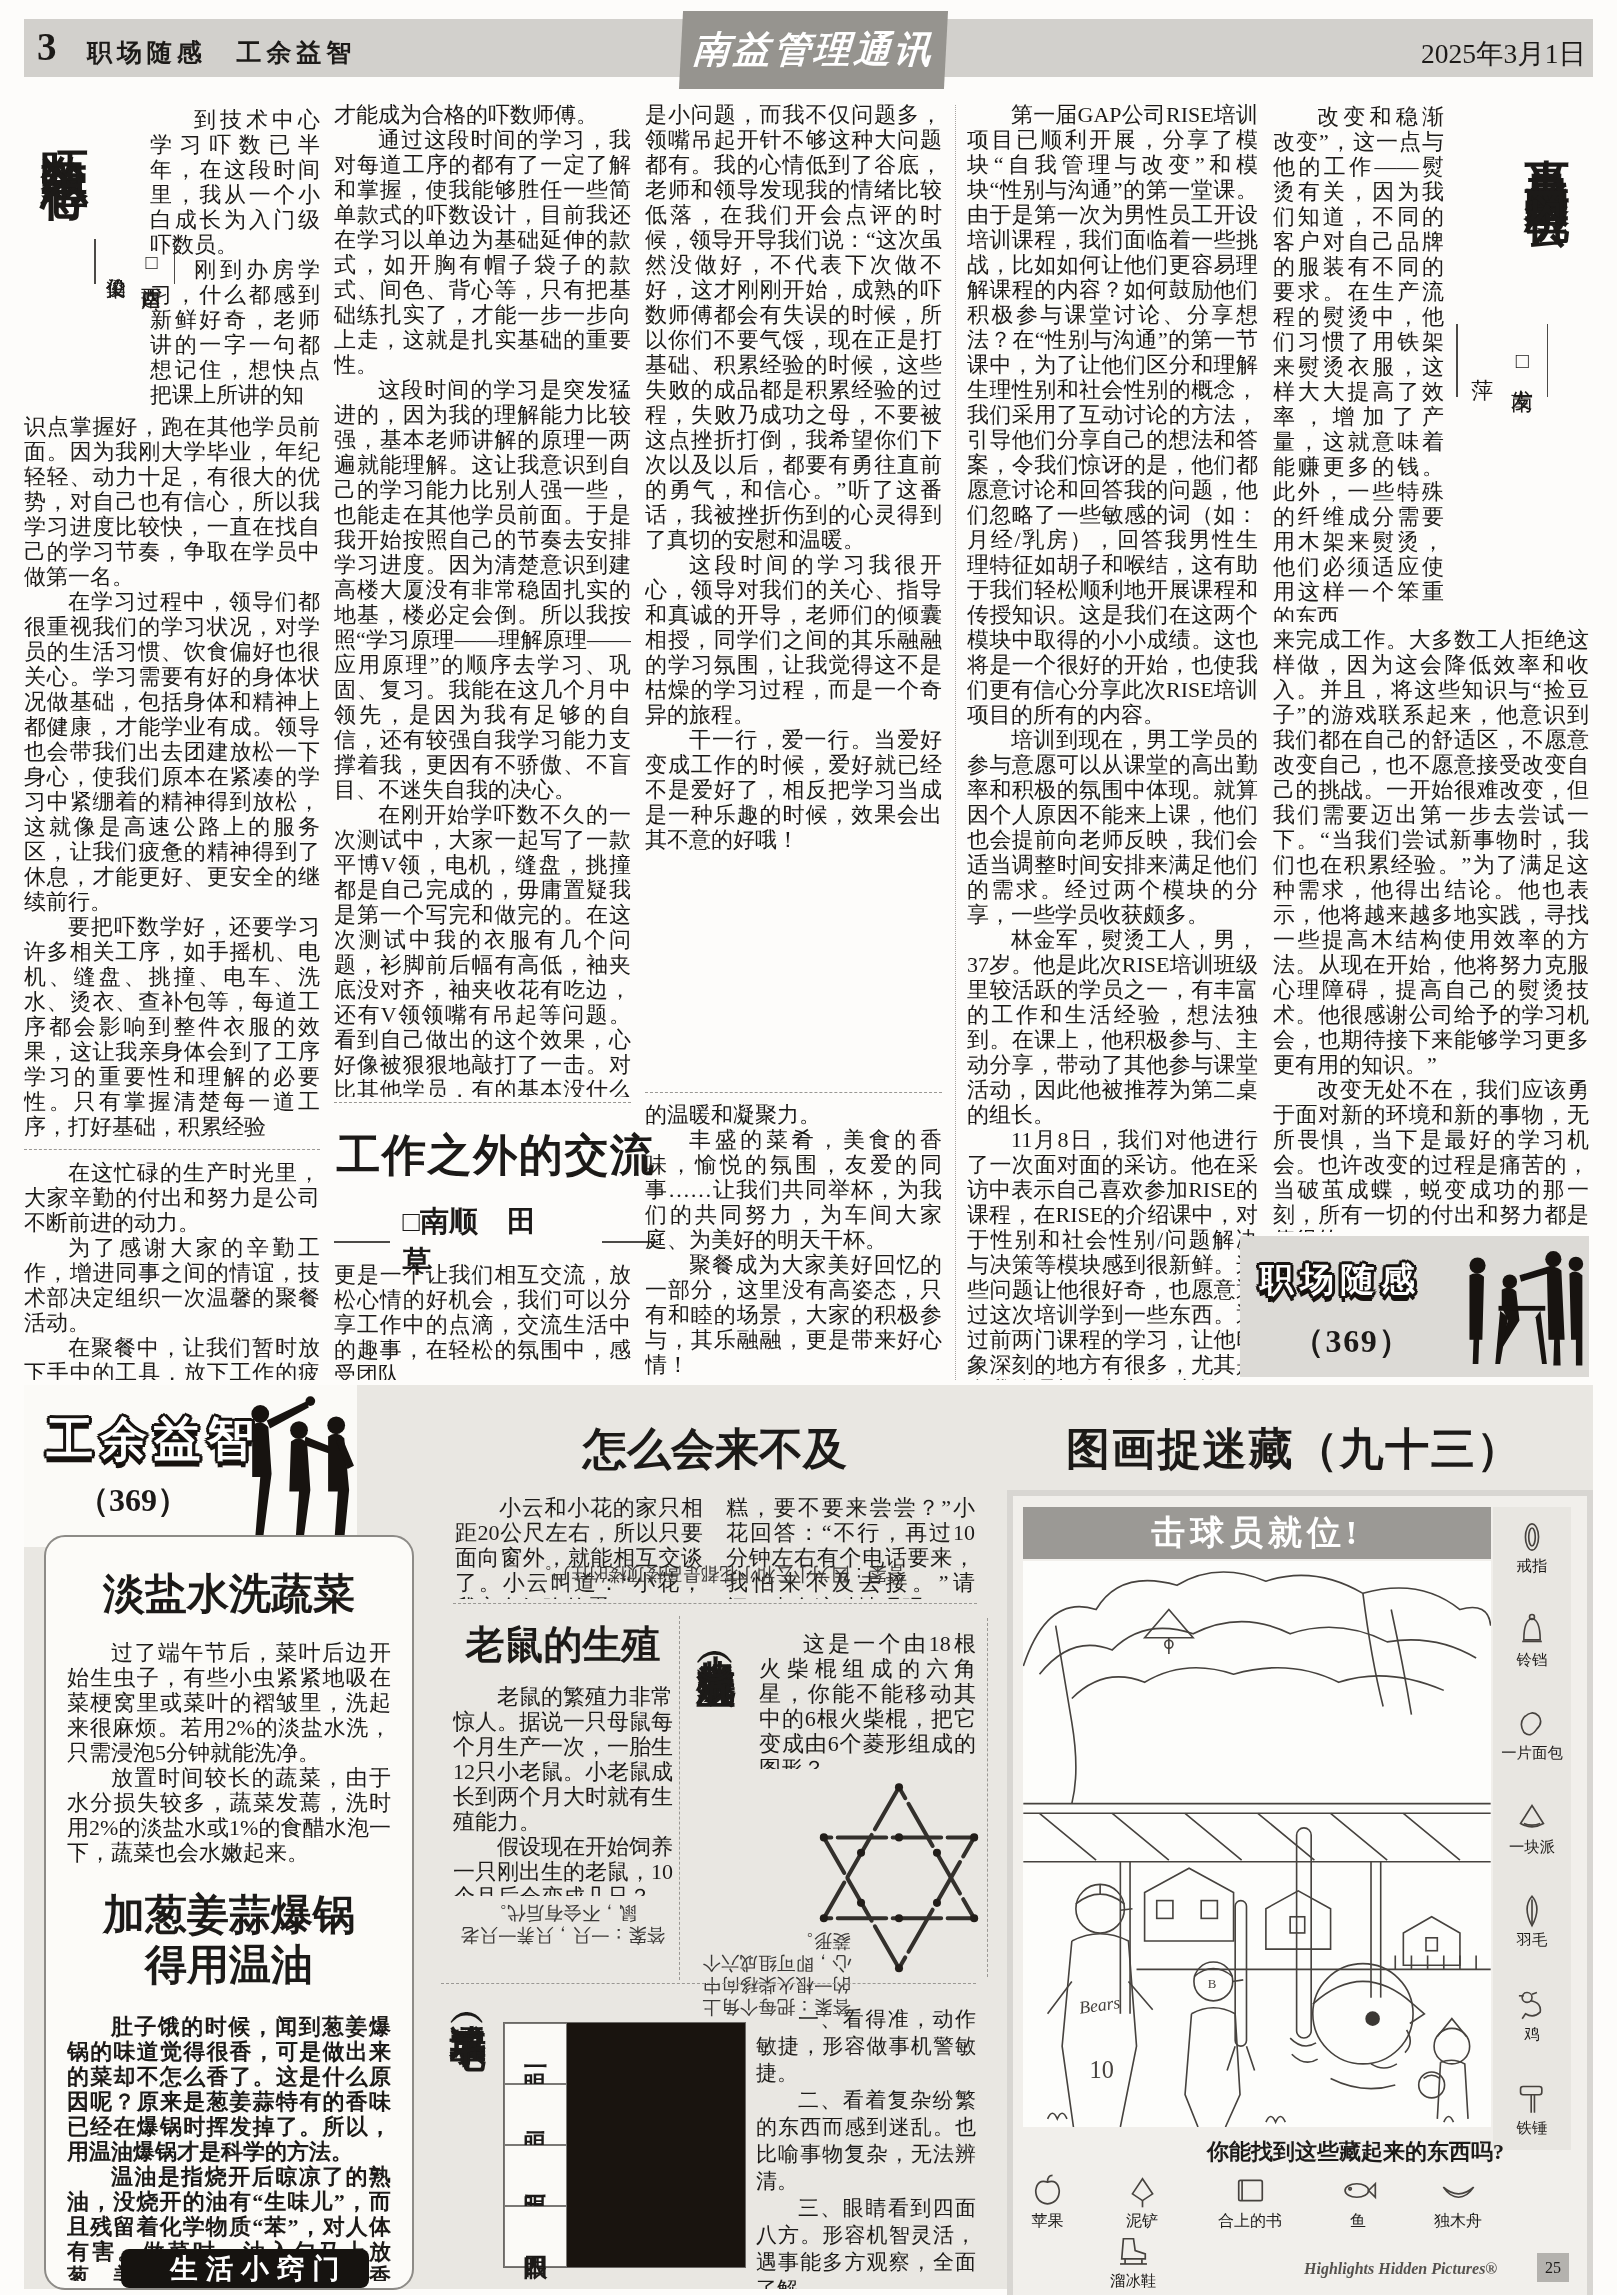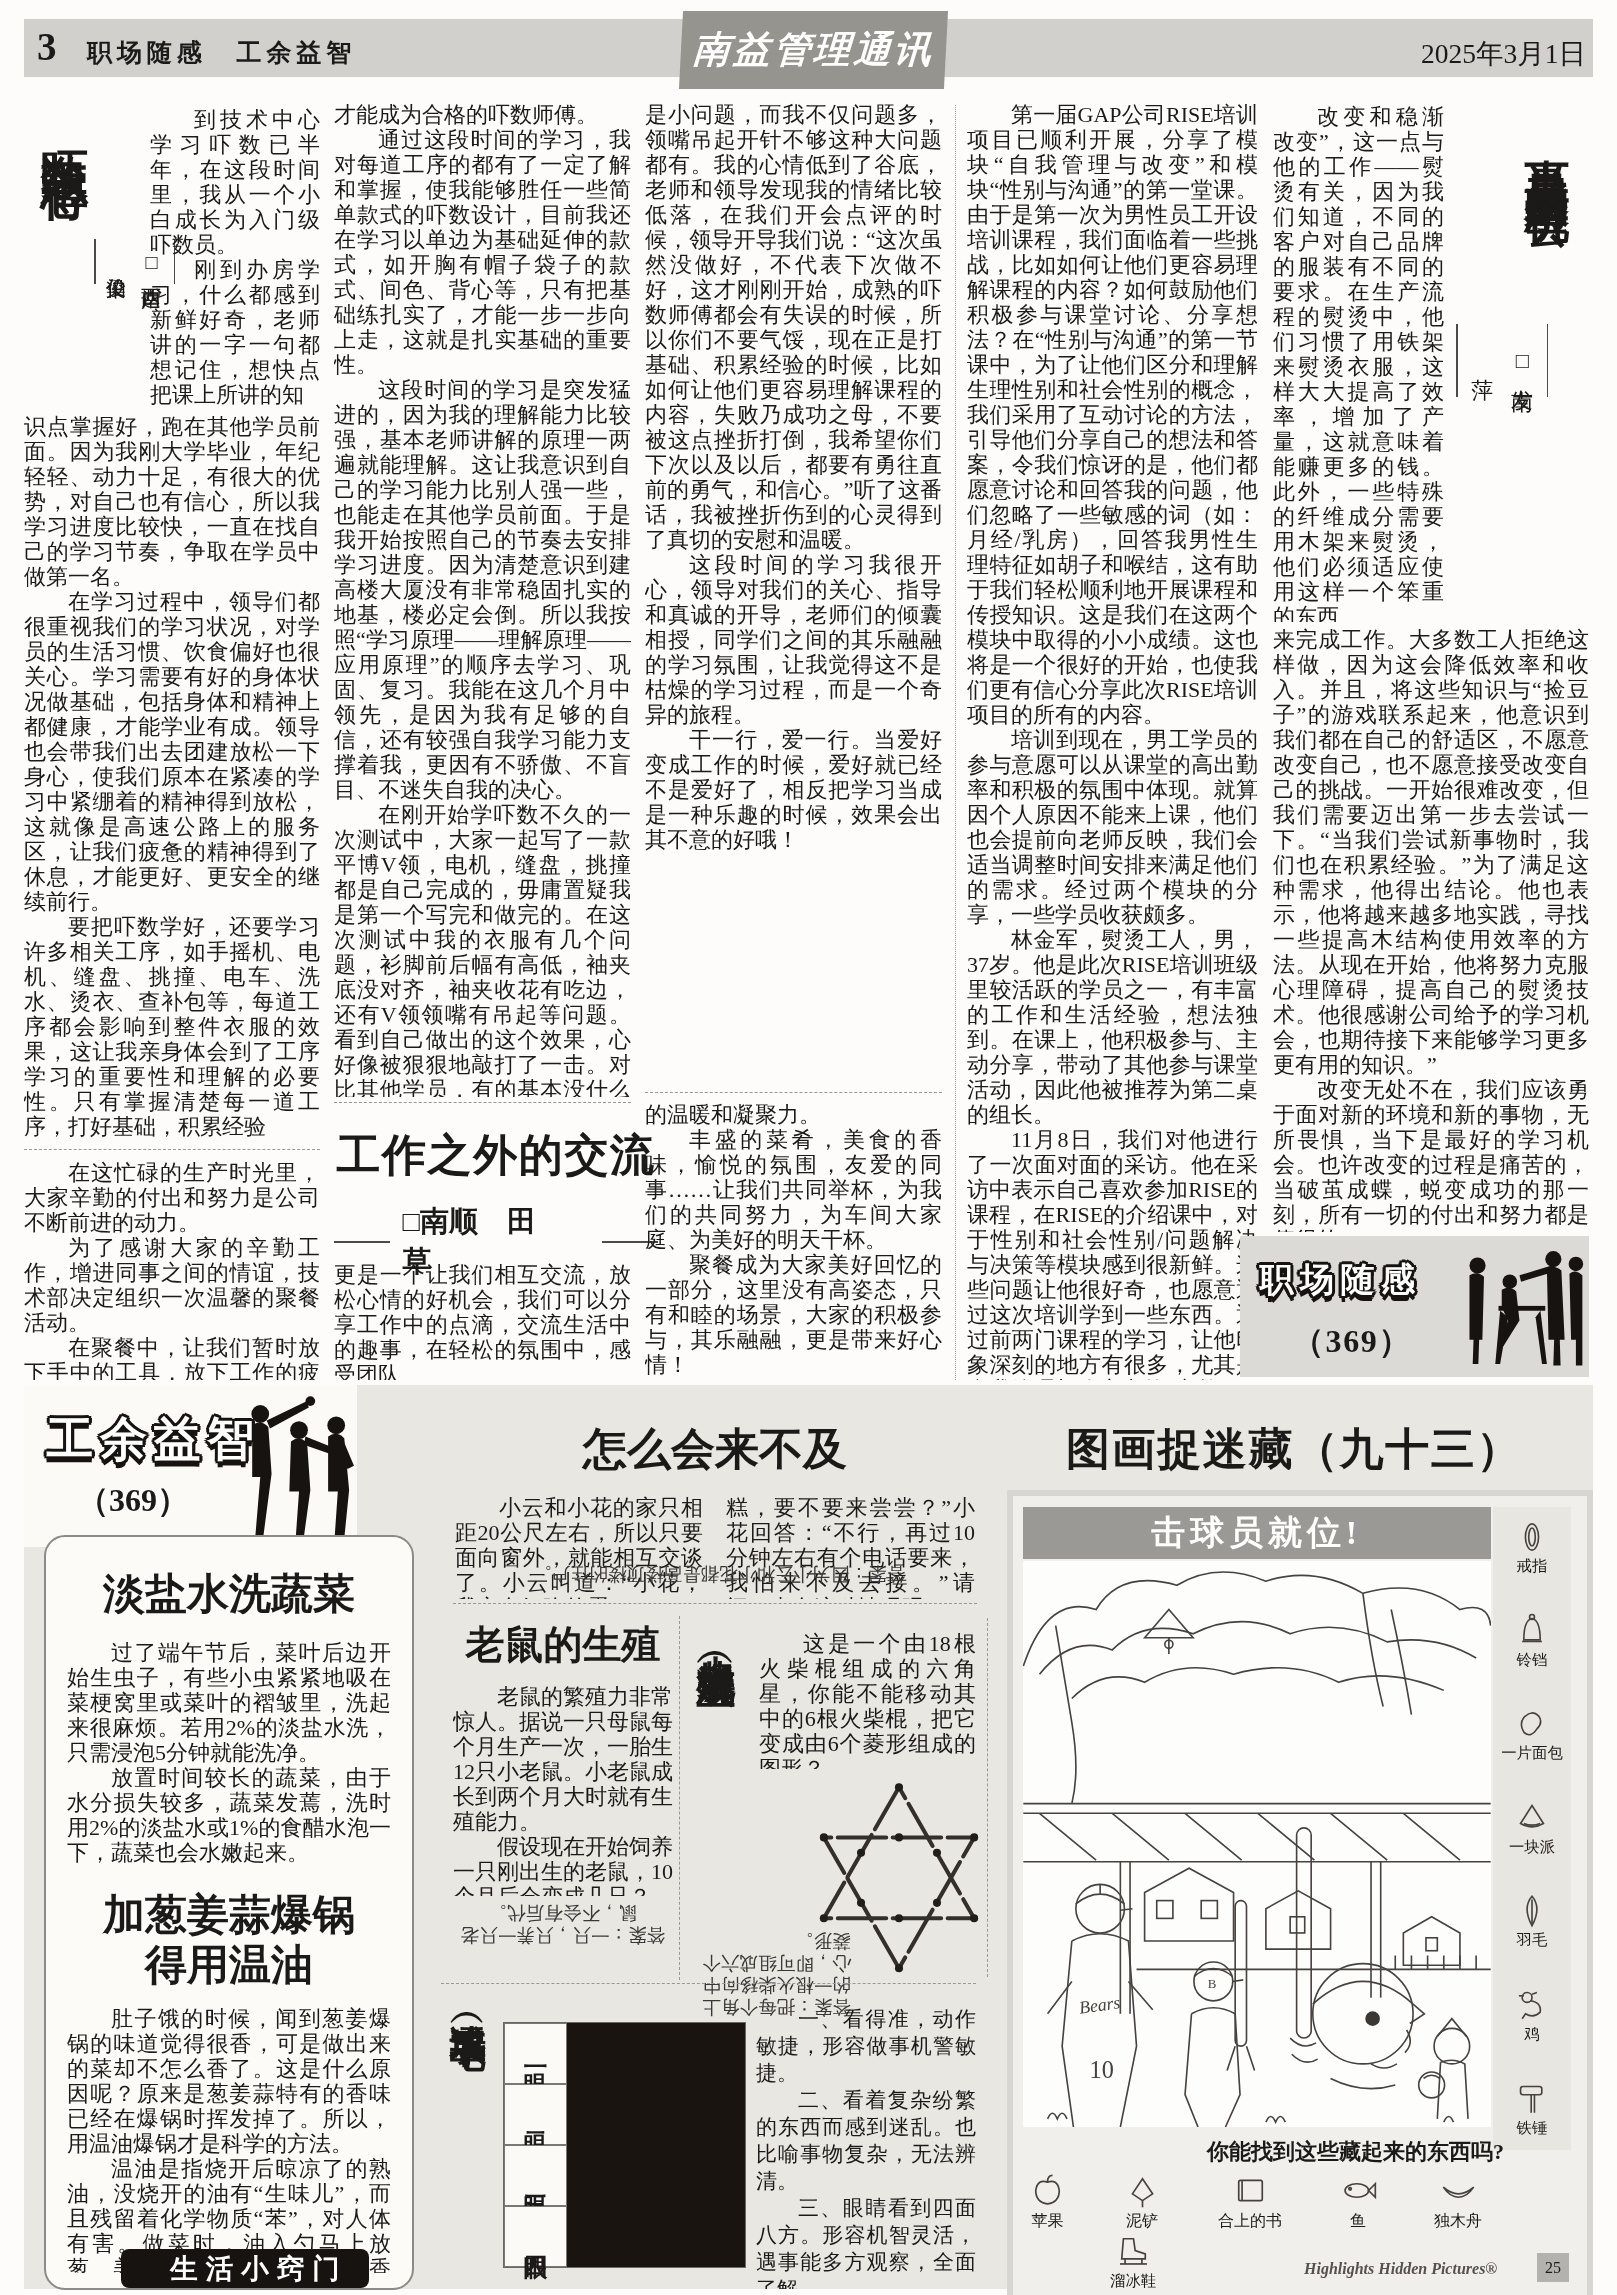--- a/index.html
+++ b/index.html
@@ -98,21 +98,21 @@
   <div class="abs" style="left:334px;top:1202px;width:324px;display:flex;align-items:center;justify-content:center;gap:13px;">
     <div style="height:1.6px;width:57px;background:#4c4a47;"></div>
     <span style="font-size:29px;font-weight:bold;">□南顺　田　草</span>
     <div style="height:1.6px;width:57px;background:#4c4a47;"></div>
   </div>
   <div class="abs bt cont" style="left:334px;top:1262px;width:297px;height:118px;">
       <p>更是一个让我们相互交流，放松心情的好机会，我们可以分享工作中的点滴，交流生活中的趣事，在轻松的氛围中，感受团队</p>
     </div>
 
   <div class="abs bt cont" style="left:645px;top:102px;width:297px;height:985px;">
-      <p>是小问题，而我不仅问题多，领嘴吊起开针不够这种大问题都有。我的心情低到了谷底，老师和领导发现我的情绪比较低落，在我们开会点评的时候，领导开导我们说：“这次虽然没做好，不代表下次做不好，这才刚刚开始，成熟的吓数师傅都会有失误的时候，所以你们不要气馁，现在正是打基础、积累经验的时候，比如如何让他们更容易理解课程的内容，失败乃成功之母，不要被这点挫折打倒，我希望你们下次以及以后，都要有勇往直前的勇气，和信心。”听了这番话，我被挫折伤到的心灵得到了真切的安慰和温暖。</p>
+      <p>是小问题，而我不仅问题多，领嘴吊起开针不够这种大问题都有。我的心情低到了谷底，老师和领导发现我的情绪比较低落，在我们开会点评的时候，领导开导我们说：“这次虽然没做好，不代表下次做不好，这才刚刚开始，成熟的吓数师傅都会有失误的时候，所以你们不要气馁，现在正是打基础、积累经验的时候，这些失败的成品都是积累经验的过程，失败乃成功之母，不要被这点挫折打倒，我希望你们下次以及以后，都要有勇往直前的勇气，和信心。”听了这番话，我被挫折伤到的心灵得到了真切的安慰和温暖。</p>
       <p>这段时间的学习我很开心，领导对我们的关心、指导和真诚的开导，老师们的倾囊相授，同学们之间的其乐融融的学习氛围，让我觉得这不是枯燥的学习过程，而是一个奇异的旅程。</p>
       <p>干一行，爱一行。当爱好变成工作的时候，爱好就已经不是爱好了，相反把学习当成是一种乐趣的时候，效果会出其不意的好哦！</p>
     </div>
   <div class="abs dash-h" style="left:645px;top:1092px;width:297px;"></div>
   <div class="abs bt cont" style="left:645px;top:1102px;width:297px;height:278px;">
       <p>的温暖和凝聚力。</p>
       <p>丰盛的菜肴，美食的香味，愉悦的氛围，友爱的同事……让我们共同举杯，为我们的共同努力，为车间大家庭、为美好的明天干杯。</p>
       <p>聚餐成为大家美好回忆的一部分，这里没有高姿态，只有和睦的场景，大家的积极参与，其乐融融，更是带来好心情！</p>
     </div>
 
@@ -183,21 +183,21 @@
   </div>
 
   <div class="abs tipsbox" style="left:44px;top:1535px;width:366px;height:751px;">
     <div class="hl" style="margin-top:29px;font-size:42px;">淡盐水洗蔬菜</div>
     <div class="bt" style="margin:18px 21px 0 21px;height:243px;">
         <p>过了端午节后，菜叶后边开始生虫子，有些小虫紧紧地吸在菜梗窝里或菜叶的褶皱里，洗起来很麻烦。若用2%的淡盐水洗，只需浸泡5分钟就能洗净。</p>
         <p>放置时间较长的蔬菜，由于水分损失较多，蔬菜发蔫，洗时用2%的淡盐水或1%的食醋水泡一下，蔬菜也会水嫩起来。</p>
       </div>
     <div class="hl" style="margin-top:6.5px;font-size:42px;line-height:1.2;">加葱姜蒜爆锅</div>
     <div class="hl" style="font-size:42px;line-height:1.2;">得用温油</div>
-    <div class="bt" style="margin:16px 21px 0 21px;height:267px;">
+    <div class="bt" style="margin:24px 21px 0 21px;height:267px;font-weight:bold;">
         <p>肚子饿的时候，闻到葱姜爆锅的味道觉得很香，可是做出来的菜却不怎么香了。这是什么原因呢？原来是葱姜蒜特有的香味已经在爆锅时挥发掉了。所以，用温油爆锅才是科学的方法。</p>
         <p>温油是指烧开后晾凉了的熟油，没烧开的油有“生味儿”，而且残留着化学物质“苯”，对人体有害。做菜时，油入勺马上放葱、姜蒜，让它们逐渐受热，香味就会持久。在菜熟起锅前放入葱、姜、蒜也会很有味道。</p>
       </div>
   </div>
   <div class="abs tab" style="left:121px;top:2249px;width:220px;height:39px;font-size:27.5px;">生活小窍门</div>
 
   <div class="abs hl" style="left:453px;top:1420px;width:524px;font-size:44px;">怎么会来不及</div>
   <div class="abs bt" style="left:455px;top:1495px;width:248px;height:104px;">
       <p>小云和小花的家只相距20公尺左右，所以只要面向窗外，就能相互交谈了。小云叫道：“小花，我家有好吃的蛋</p>
     </div>

